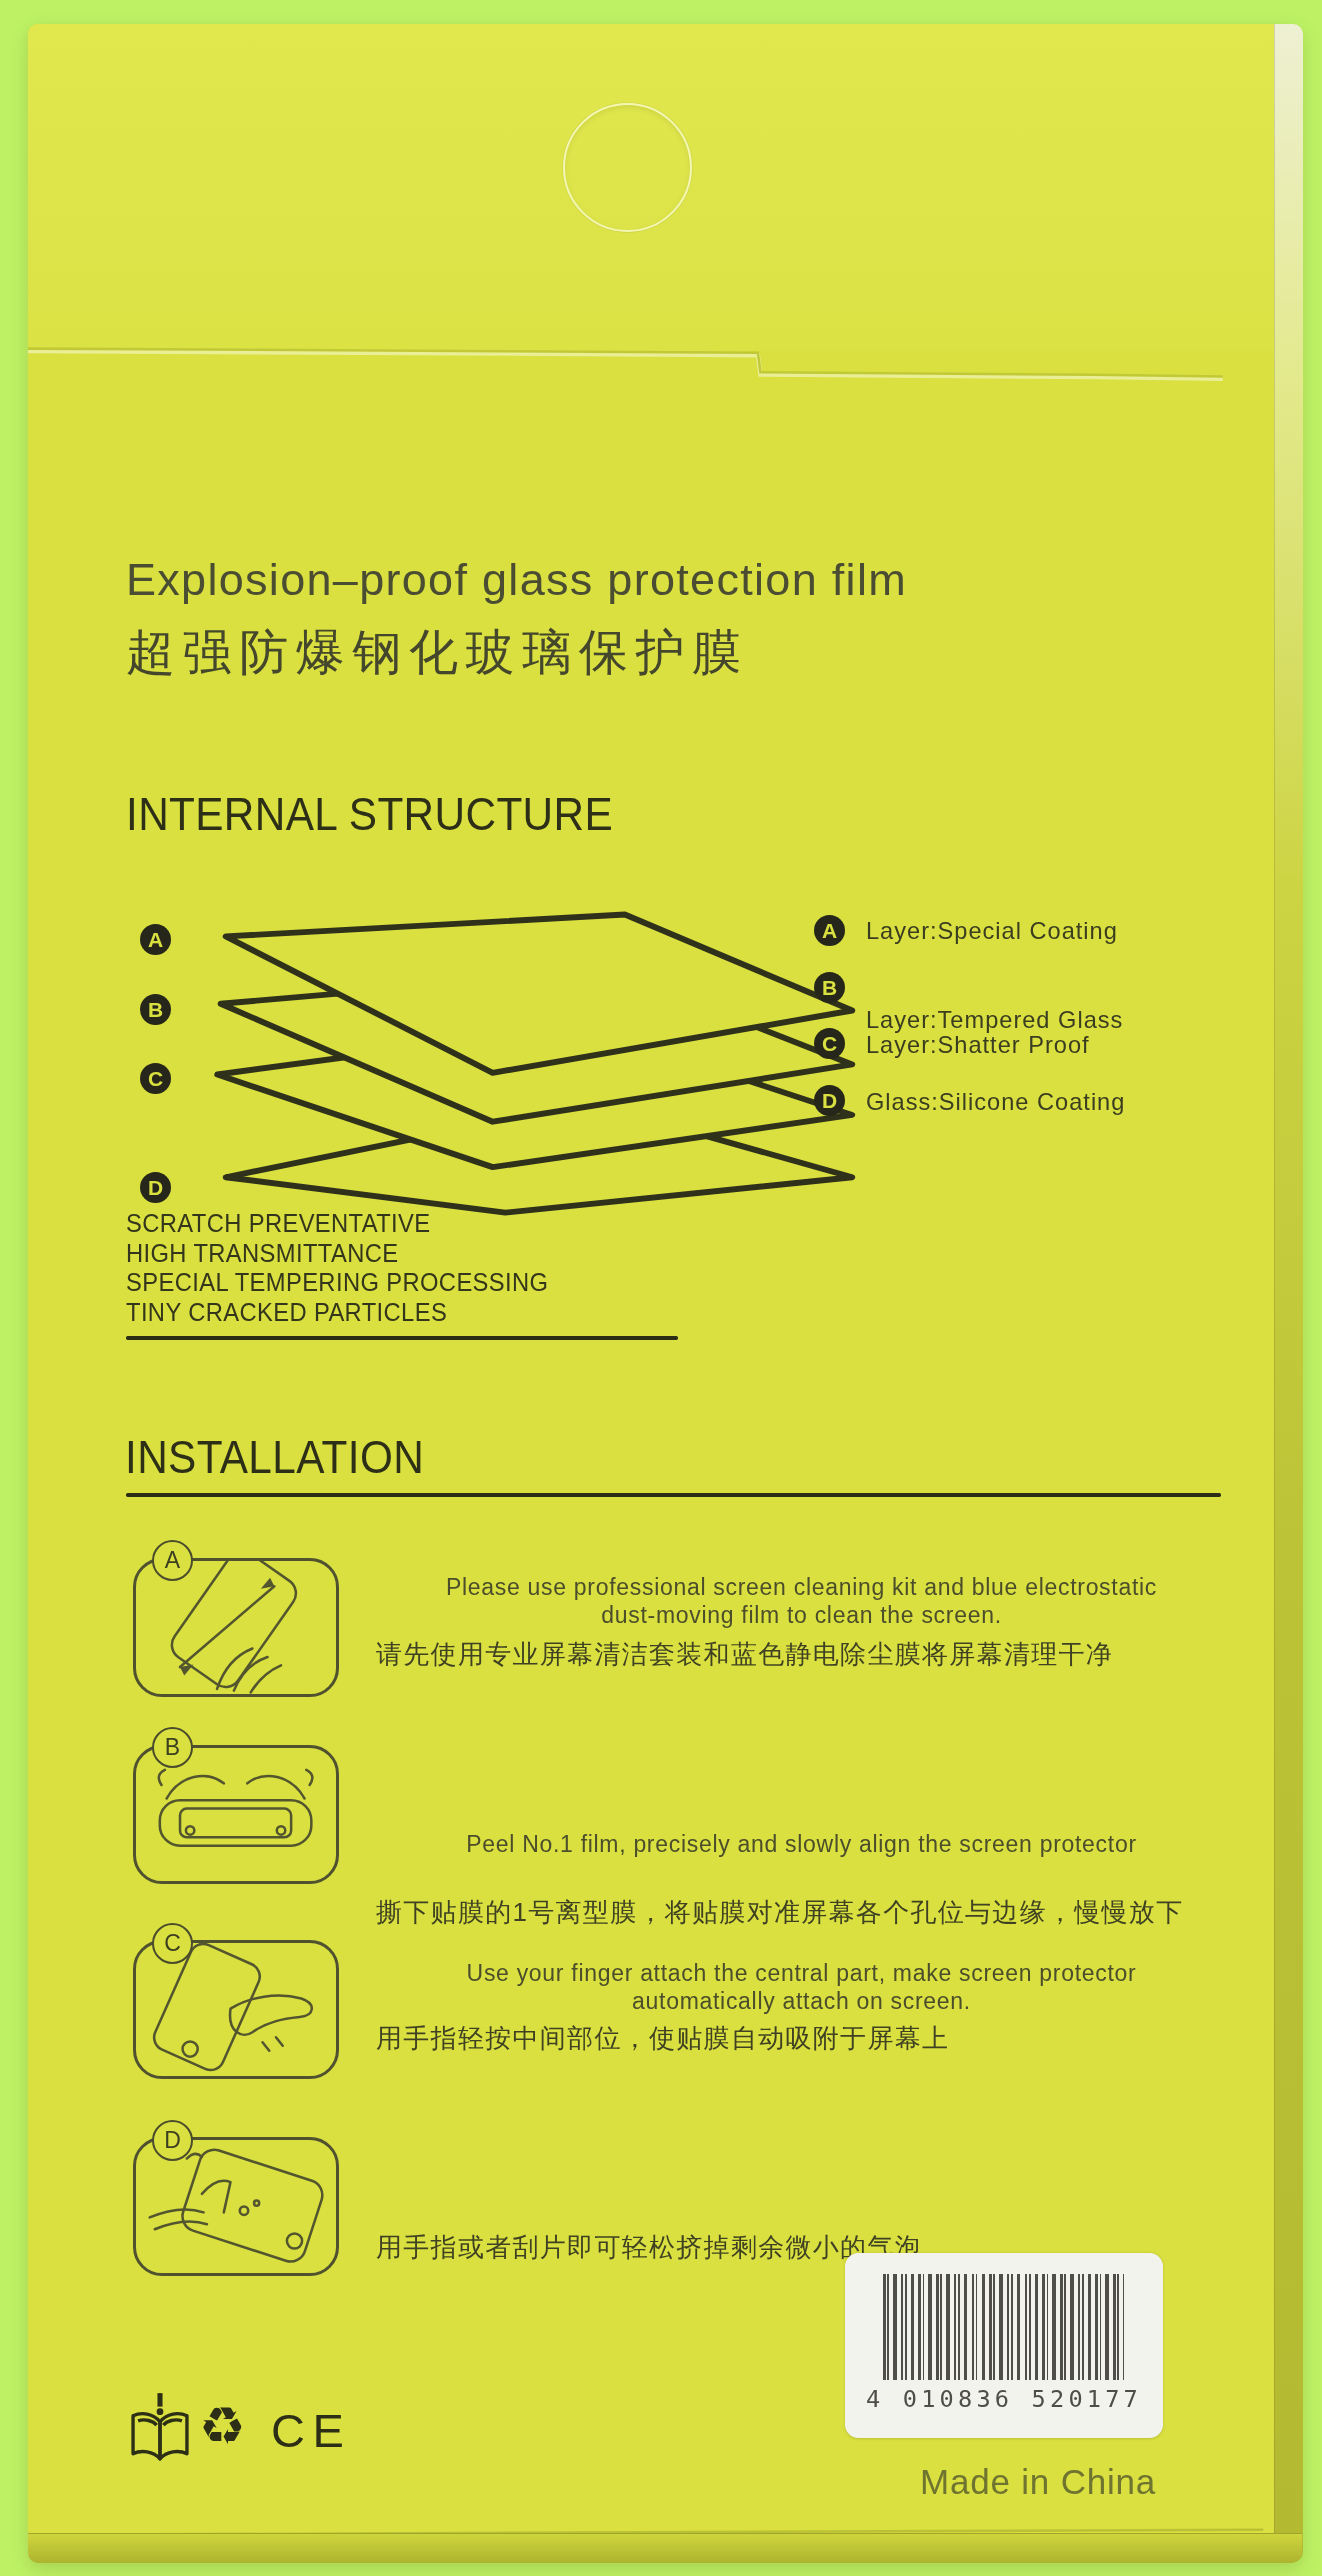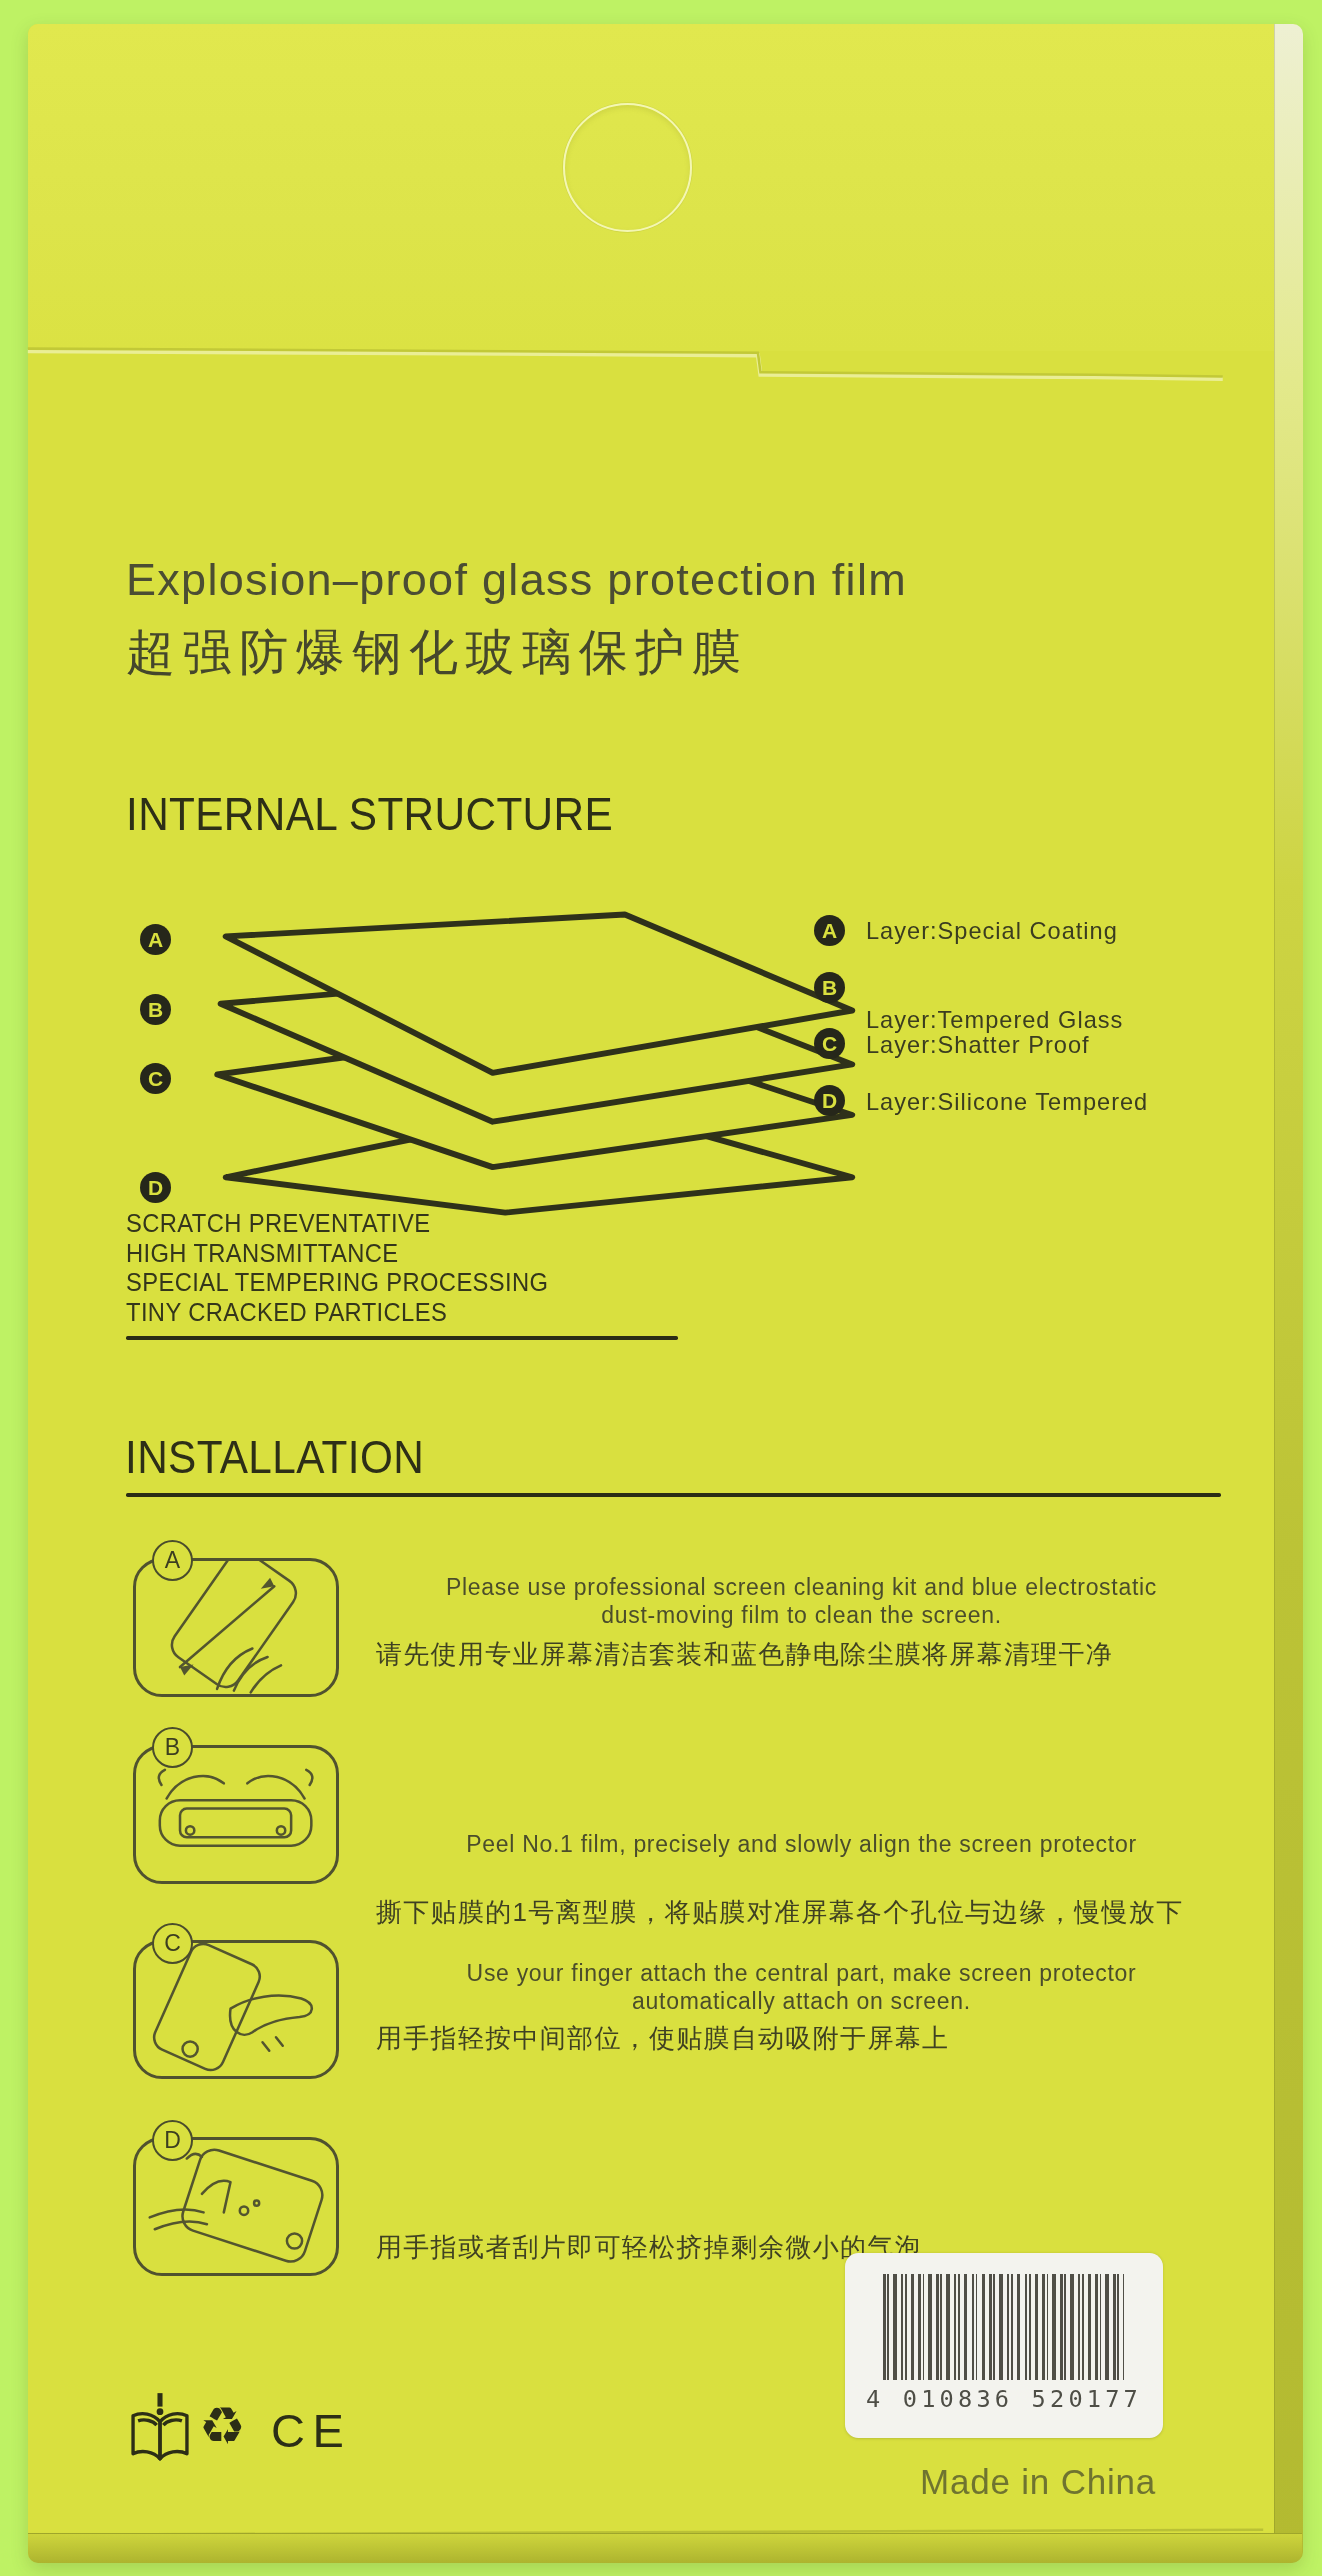--- a/index.html
+++ b/index.html
@@ -105,21 +105,21 @@
   <div class="abs badge-solid" style="left:140px;top:1063px;">C</div>
   <div class="abs badge-solid" style="left:140px;top:1172px;">D</div>
 
   <div class="abs badge-solid" style="left:814px;top:915px;">A</div>
   <div class="abs legend-label" style="left:866px;top:918px;">Layer:Special Coating</div>
   <div class="abs badge-solid" style="left:814px;top:972px;">B</div>
   <div class="abs legend-label" style="left:866px;top:1007px;">Layer:Tempered Glass</div>
   <div class="abs badge-solid" style="left:814px;top:1028px;">C</div>
   <div class="abs legend-label" style="left:866px;top:1032px;">Layer:Shatter Proof</div>
   <div class="abs badge-solid" style="left:814px;top:1085px;">D</div>
-  <div class="abs legend-label" style="left:866px;top:1089px;">Layer:Silicone Tempered</div>
+  <div class="abs legend-label" style="left:866px;top:1089px;">Glass:Silicone Coating</div>
 
   <div class="abs feature-list">
     <div>SCRATCH PREVENTATIVE</div>
     <div>HIGH TRANSMITTANCE</div>
     <div>SPECIAL TEMPERING PROCESSING</div>
     <div>TINY CRACKED PARTICLES</div>
   </div>
 
   <div class="abs rule rule-short"></div>
 

